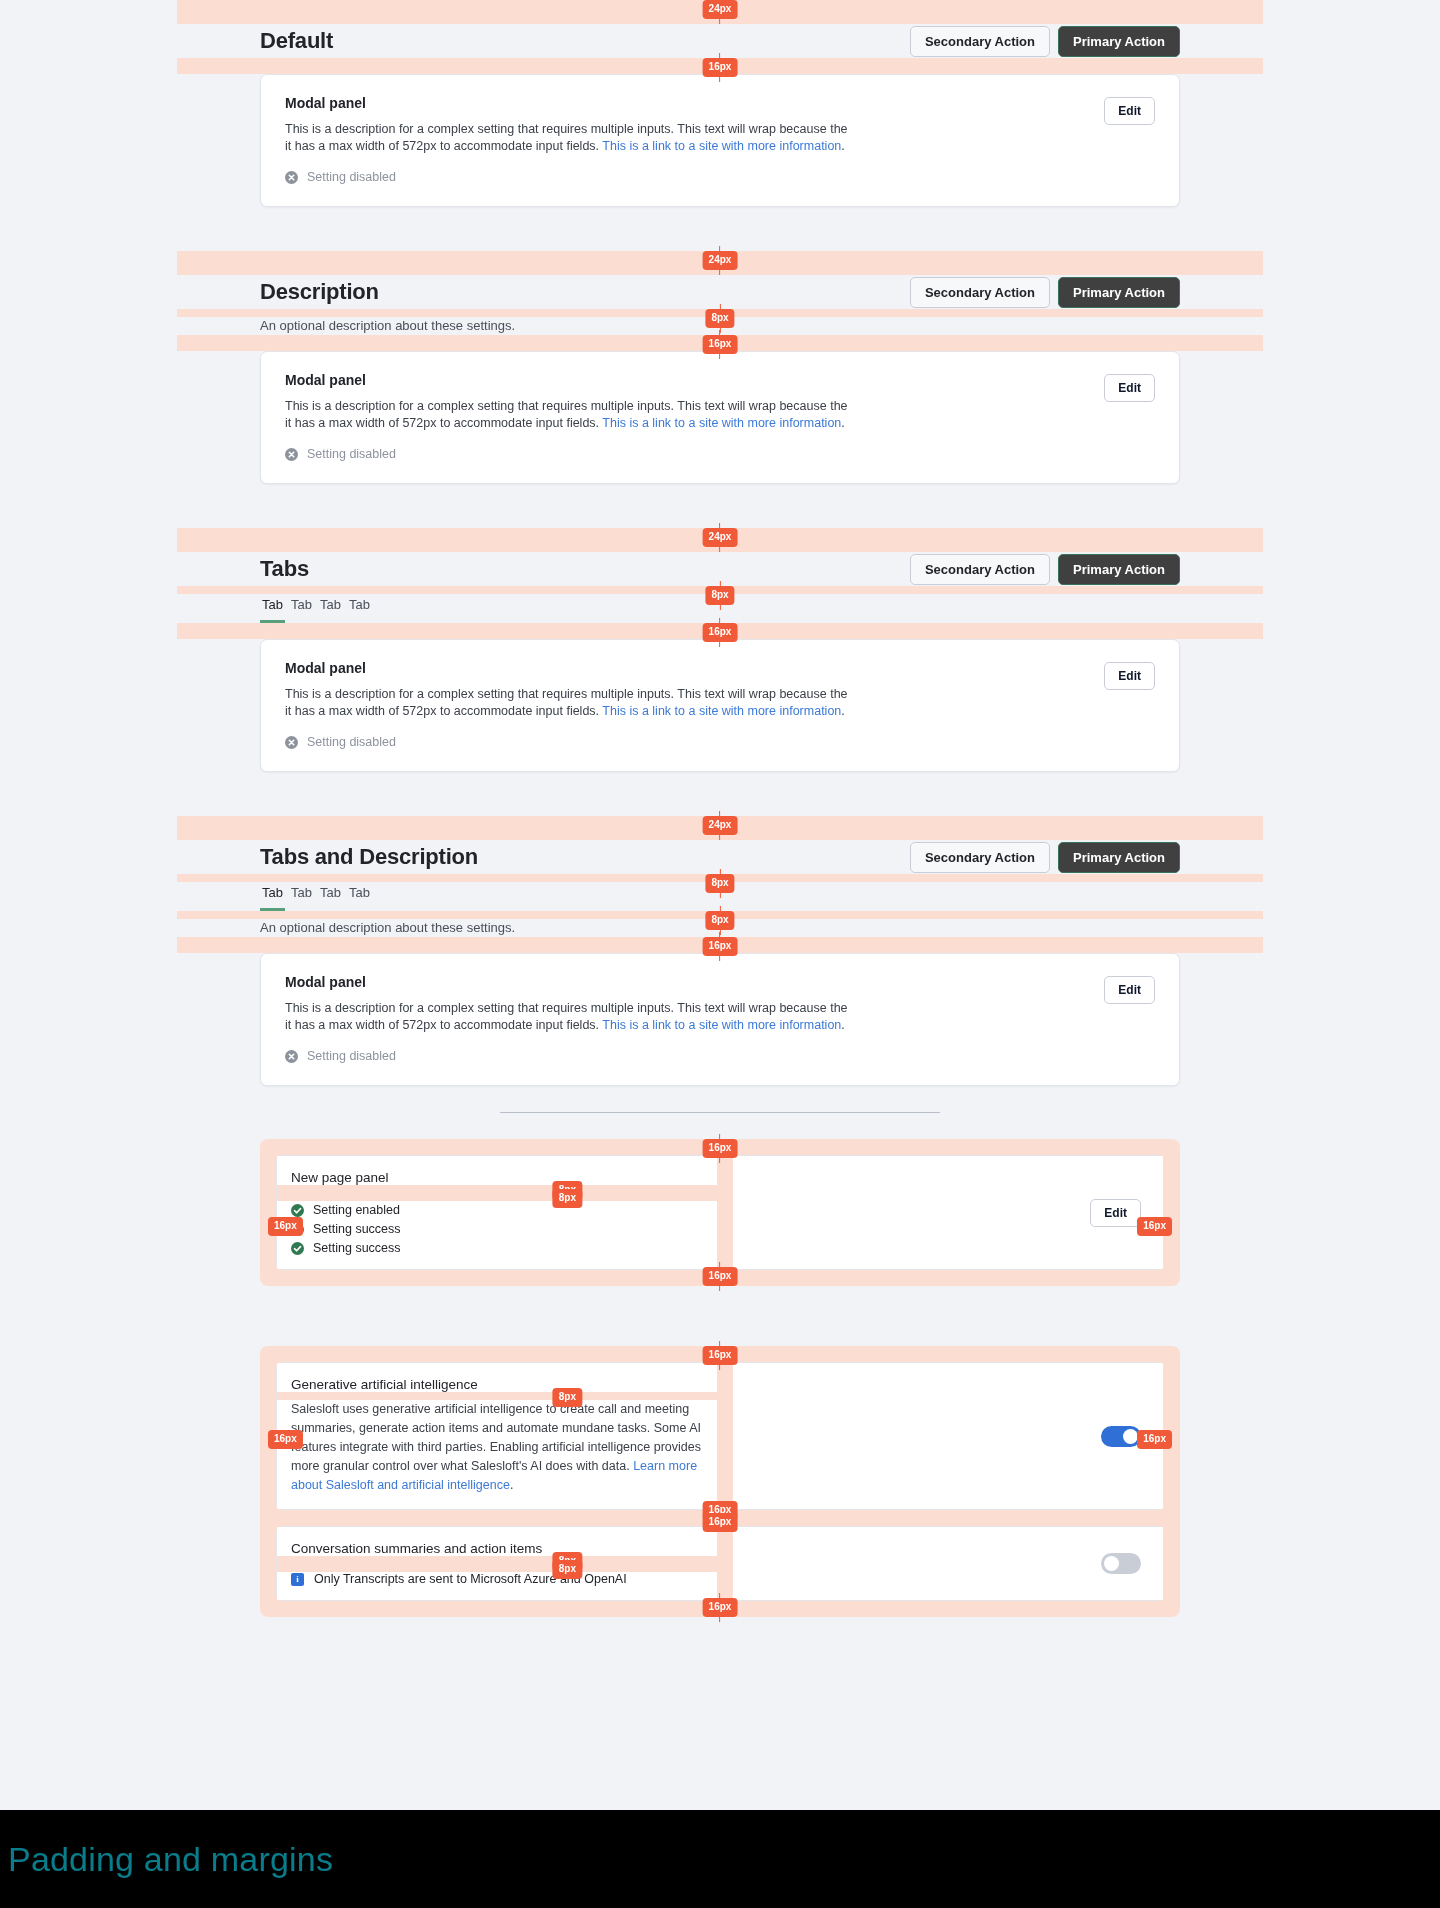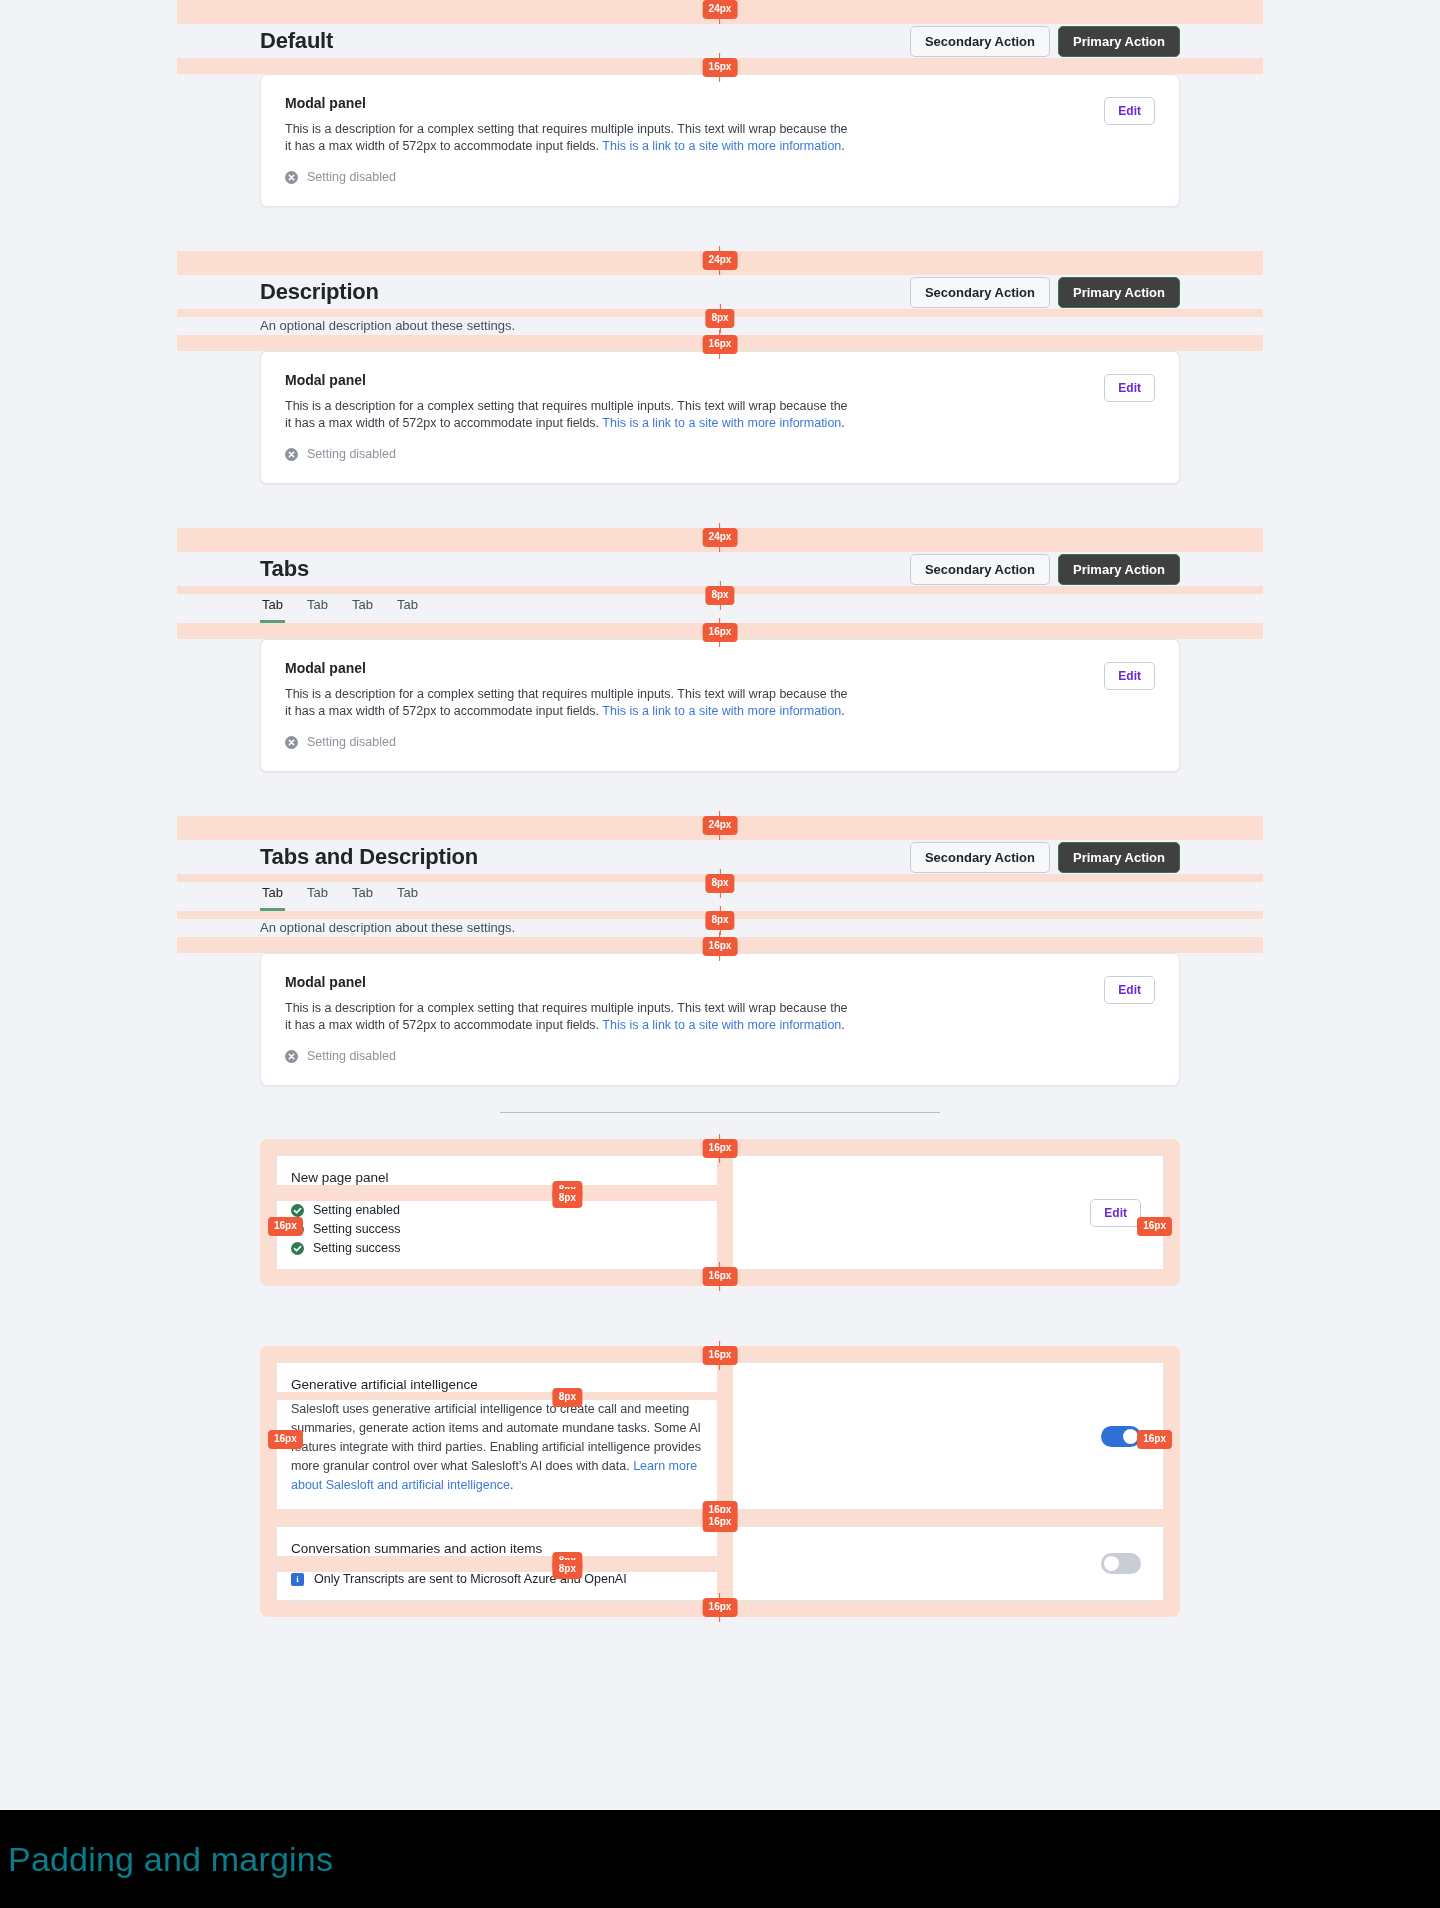--- a/index.html
+++ b/index.html
@@ -69,29 +69,29 @@
     font-weight:bold;
     border-radius:5px;
     padding:8px 14px;
     cursor:pointer;
     line-height:1;
     white-space:nowrap;
   }
   .btn-secondary { background:#f7f8fa; border:1px solid #c9ced6; color:#22242a; }
   .btn-primary   { background:#404040; border:1px solid #3a7259; color:#ffffff; }
   .btn-edit {
-    background:#ffffff; border:1px solid #c9ced6; color:#6d28d9;
+    background:#ffffff; border:1px solid #c9ced6; color:#0f172a;
     font-size:12px; font-weight:bold; border-radius:5px; padding:7px 13px;
     cursor:pointer; line-height:1;
   }
 
   .sec-desc { font-size:13px; color:#4a4f58; line-height:18px; }
 
   
-  .tabs { display:flex; gap:20px; }
+  .tabs { display:flex; gap:4px; }
   .tab {
     font-size:13px; color:#4a4f58; padding:3px 2px 7px; cursor:pointer;
     border-bottom:3px solid transparent; line-height:16px;
   }
   .tab.active { color:#22242a; border-bottom-color:#57a07a; }
 
   
   .panel {
     background:#ffffff;
     border:1px solid #e2e5ea;

